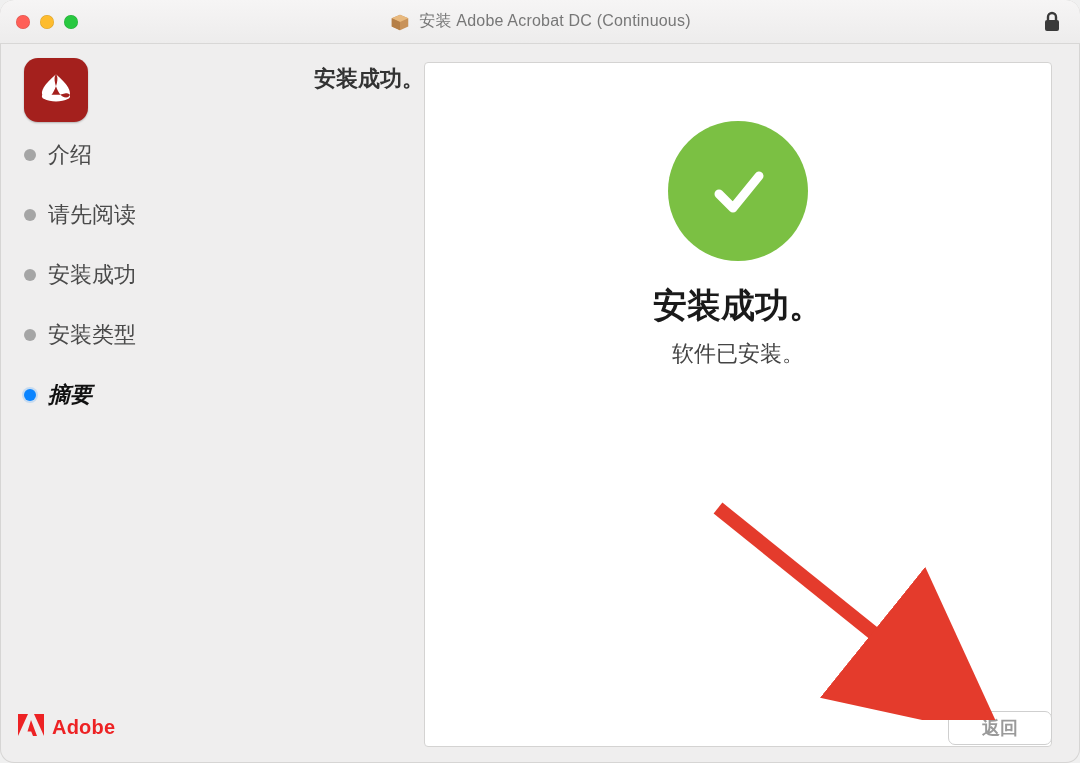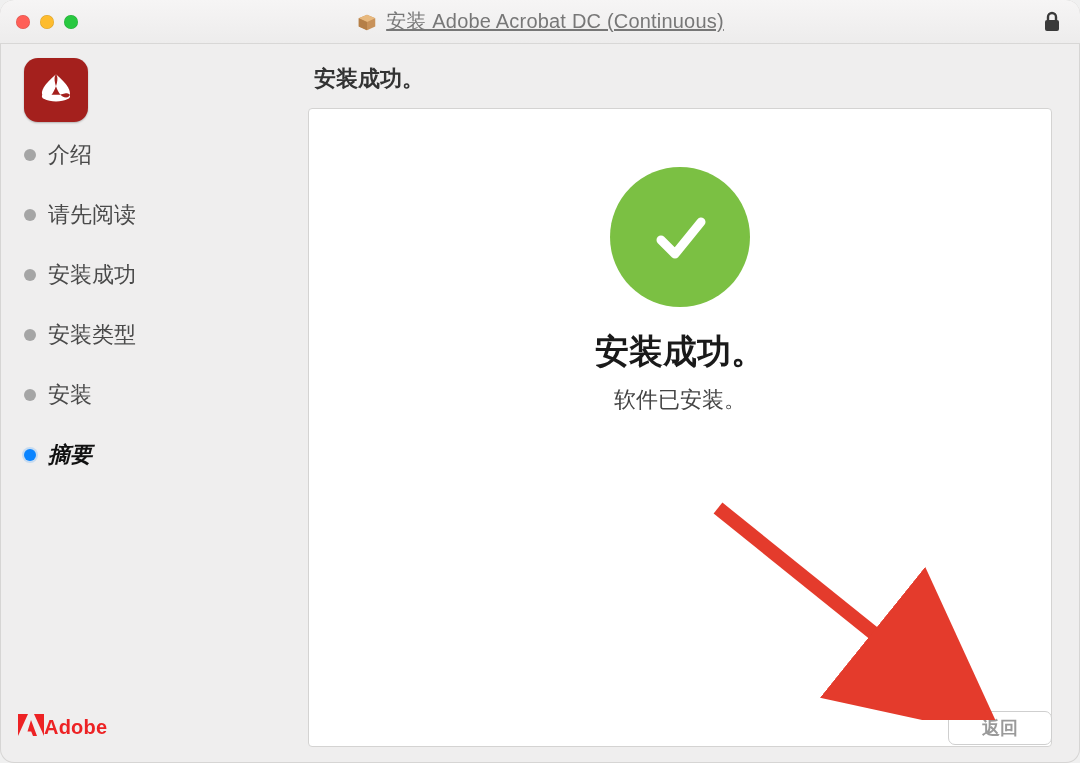--- a/index.html
+++ b/index.html
@@ -25,21 +25,21 @@
   }
   .traffic {
     position: absolute; left: 16px; top: 0; bottom: 0;
     display: flex; align-items: center; gap: 10px;
   }
   .tl { width: 14px; height: 14px; border-radius: 50%; box-shadow: inset 0 0 0 0.5px rgba(0,0,0,0.15); }
   .tl.red { background:#ff5f57; }
   .tl.yellow { background:#febc2e; }
   .tl.green { background:#28c840; }
   .title-wrap { display:flex; align-items:center; gap:8px; }
-  .title-text { color:#777; font-size:20px; letter-spacing:0.2px;text-decoration:underline; }
+  .title-text { color:#777; font-size:16px; letter-spacing:0.2px; }
   .lock-wrap { position:absolute; right:18px; top:0; bottom:0; display:flex; align-items:center; }
   .lock-icon svg { display:block; }
   .pkg-icon svg { display:block; }
 
   .body {
     position:absolute; top:44px; left:0; right:0; bottom:0;
     display:flex;
   }
   .sidebar {
     width: 300px;
@@ -55,28 +55,28 @@
   }
   .steps { display:flex; flex-direction:column; gap:30px; margin-left:6px; }
   .step { display:flex; align-items:center; gap:12px; }
   .dot { width:12px; height:12px; border-radius:50%; background:#a5a5a5; flex-shrink:0; }
   .step.current .dot { background:#0a84ff; box-shadow:0 0 0 2px rgba(10,132,255,0.18); }
   .step-label { font-size:22px; color:#4a4a4a; }
   .step.current .step-label { color:#111; font-weight:600;font-style:italic; }
 
   .adobe-brand {
     position:absolute; left:18px; bottom:22px;
-    display:flex; align-items:center; gap:0; color:#ed2224; font-weight:700;
+    display:flex; align-items:center; gap:8px; color:#ed2224; font-weight:700;
     font-size:20px; letter-spacing:0.2px;
   }
 
   .main {
     flex:1; position:relative;
     padding: 18px 28px 0 8px;
-    display:flex; flex-direction:column;
+    display:flex; 
   }
   .main-heading {
     font-size:22px; color:#333; font-weight:600; margin: 2px 0 14px 6px;
   }
   .content-pane {
     flex:1;
     background:#ffffff;
     border:1px solid #d4d3d2;
     border-radius:4px;
     margin: 0 0 16px 0;
@@ -168,24 +168,20 @@
           <span class="step-label">请先阅读</span>
         </div>
         <div class="step">
           <span class="dot"></span>
           <span class="step-label">安装成功</span>
         </div>
         <div class="step">
           <span class="dot"></span>
           <span class="step-label">安装类型</span>
         </div>
-        <div class="step">
-          <span class="dot"></span>
-          <span class="step-label">安装</span>
-        </div>
         <div class="step current">
           <span class="dot"></span>
           <span class="step-label">摘要</span>
         </div>
       </div>
 
       <div class="adobe-brand">
         <span>
           <svg width="26" height="22" viewBox="0 0 26 22">
             <polygon points="0,0 10,0 0,22" fill="#ed2224"></polygon>

